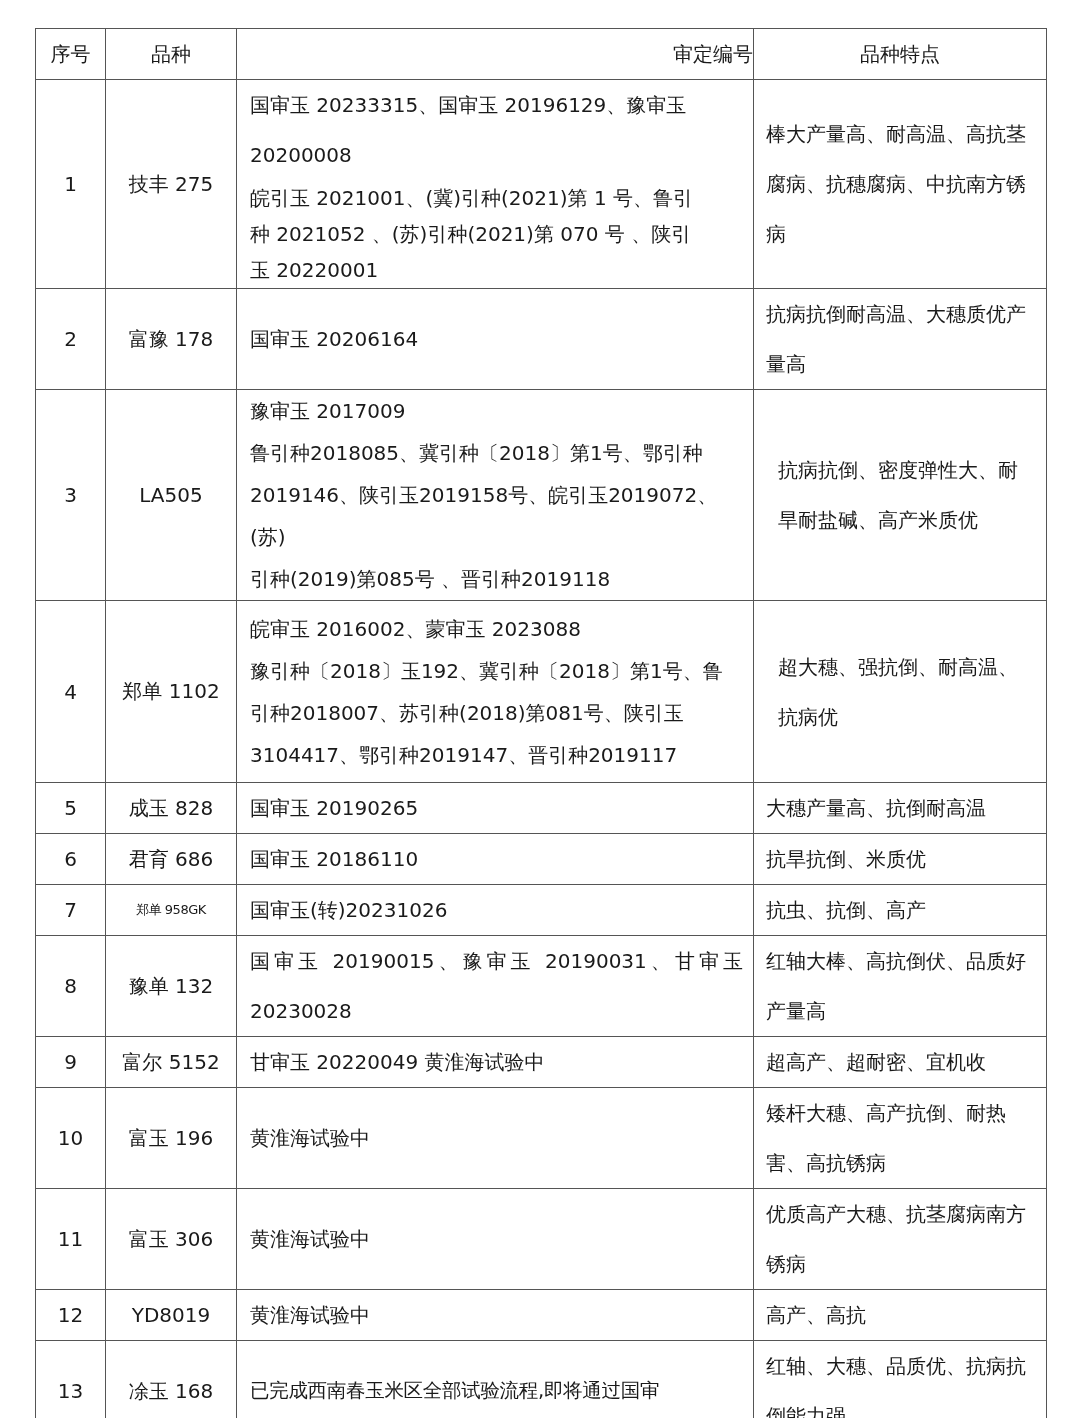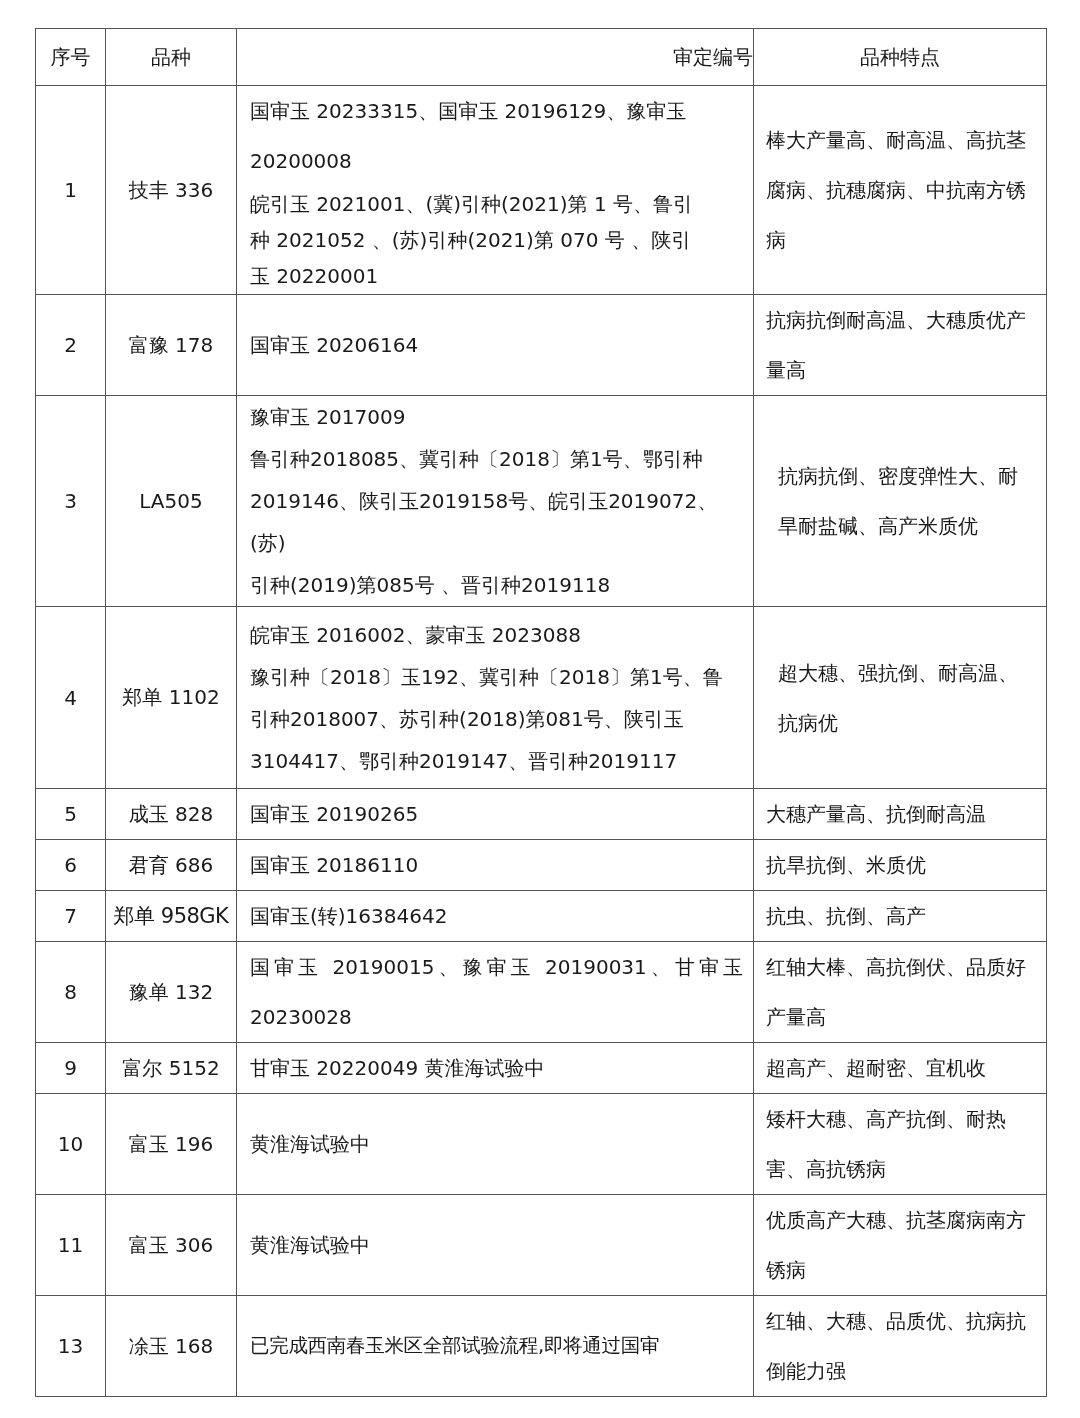--- a/index.html
+++ b/index.html
@@ -32,32 +32,32 @@
 <body>
 
 <table class="variety-table">
   <colgroup>
     <col class="c-no">
       <col class="c-name">
       <col class="c-code">
       <col class="c-feat">
   </colgroup>
   <thead>
-    <tr style="height:57px">
+    <tr style="height:51px">
       <th class="center">序号</th>
       <th class="center">品种</th>
       <th class="h-code">审定编号</th>
       <th class="h-feat">品种特点</th>
     </tr>
   </thead>
   <tbody>
 
     <tr style="height:200px">
       <td class="center">1</td>
-      <td class="center">技丰 336</td>
+      <td class="center">技丰 275</td>
       <td class="code-cell">
         <span class="ln tall">国审玉 20233315、国审玉 20196129、豫审玉</span>
         <span class="ln tall">20200008</span>
         <span class="ln">皖引玉 2021001、(冀)引种(2021)第 1 号、鲁引</span>
         <span class="ln">种 2021052 、(苏)引种(2021)第 070 号 、陕引</span>
         <span class="ln">玉 20220001</span>
       </td>
       <td class="feat-cell">棒大产量高、耐高温、高抗茎腐病、抗穗腐病、中抗南方锈病</td>
     </tr>
 
@@ -107,23 +107,23 @@
       <td class="center">6</td>
       <td class="center">君育 686</td>
       <td class="code-cell">
         <span class="ln">国审玉 20186110</span>
       </td>
       <td class="feat-cell">抗旱抗倒、米质优</td>
     </tr>
 
     <tr style="height:51px">
       <td class="center">7</td>
-      <td class="center" style="font-size:21px; letter-spacing:-0.5px">郑单 958GK</td>
+      <td class="center" style="font-size:13px; letter-spacing:-0.5px">郑单 958GK</td>
       <td class="code-cell">
-        <span class="ln">国审玉(转)16384642</span>
+        <span class="ln">国审玉(转)20231026</span>
       </td>
       <td class="feat-cell">抗虫、抗倒、高产</td>
     </tr>
 
     <tr style="height:101px">
       <td class="center">8</td>
       <td class="center">豫单 132</td>
       <td class="code-cell">
         <span class="ln tall" style="text-align:justify; text-align-last:justify">国审玉 20190015、豫审玉 20190031、甘审玉</span>
         <span class="ln tall">20230028</span>
@@ -151,20 +151,28 @@
 
     <tr style="height:101px">
       <td class="center">11</td>
       <td class="center">富玉 306</td>
       <td class="code-cell">
         <span class="ln">黄淮海试验中</span>
       </td>
       <td class="feat-cell">优质高产大穗、抗茎腐病南方锈病</td>
     </tr>
 
+    <tr style="height:51px">
+      <td class="center">12</td>
+      <td class="center">YD8019</td>
+      <td class="code-cell">
+        <span class="ln">黄淮海试验中</span>
+      </td>
+      <td class="feat-cell">高产、高抗</td>
+    </tr>
 
     <tr style="height:100px">
       <td class="center">13</td>
       <td class="center">凃玉 168</td>
       <td class="code-cell" style="font-size:19.5px; letter-spacing:-0.3px">
         <span class="ln">已完成西南春玉米区全部试验流程,即将通过国审</span>
       </td>
       <td class="feat-cell">红轴、大穗、品质优、抗病抗倒能力强</td>
     </tr>
   </tbody>

